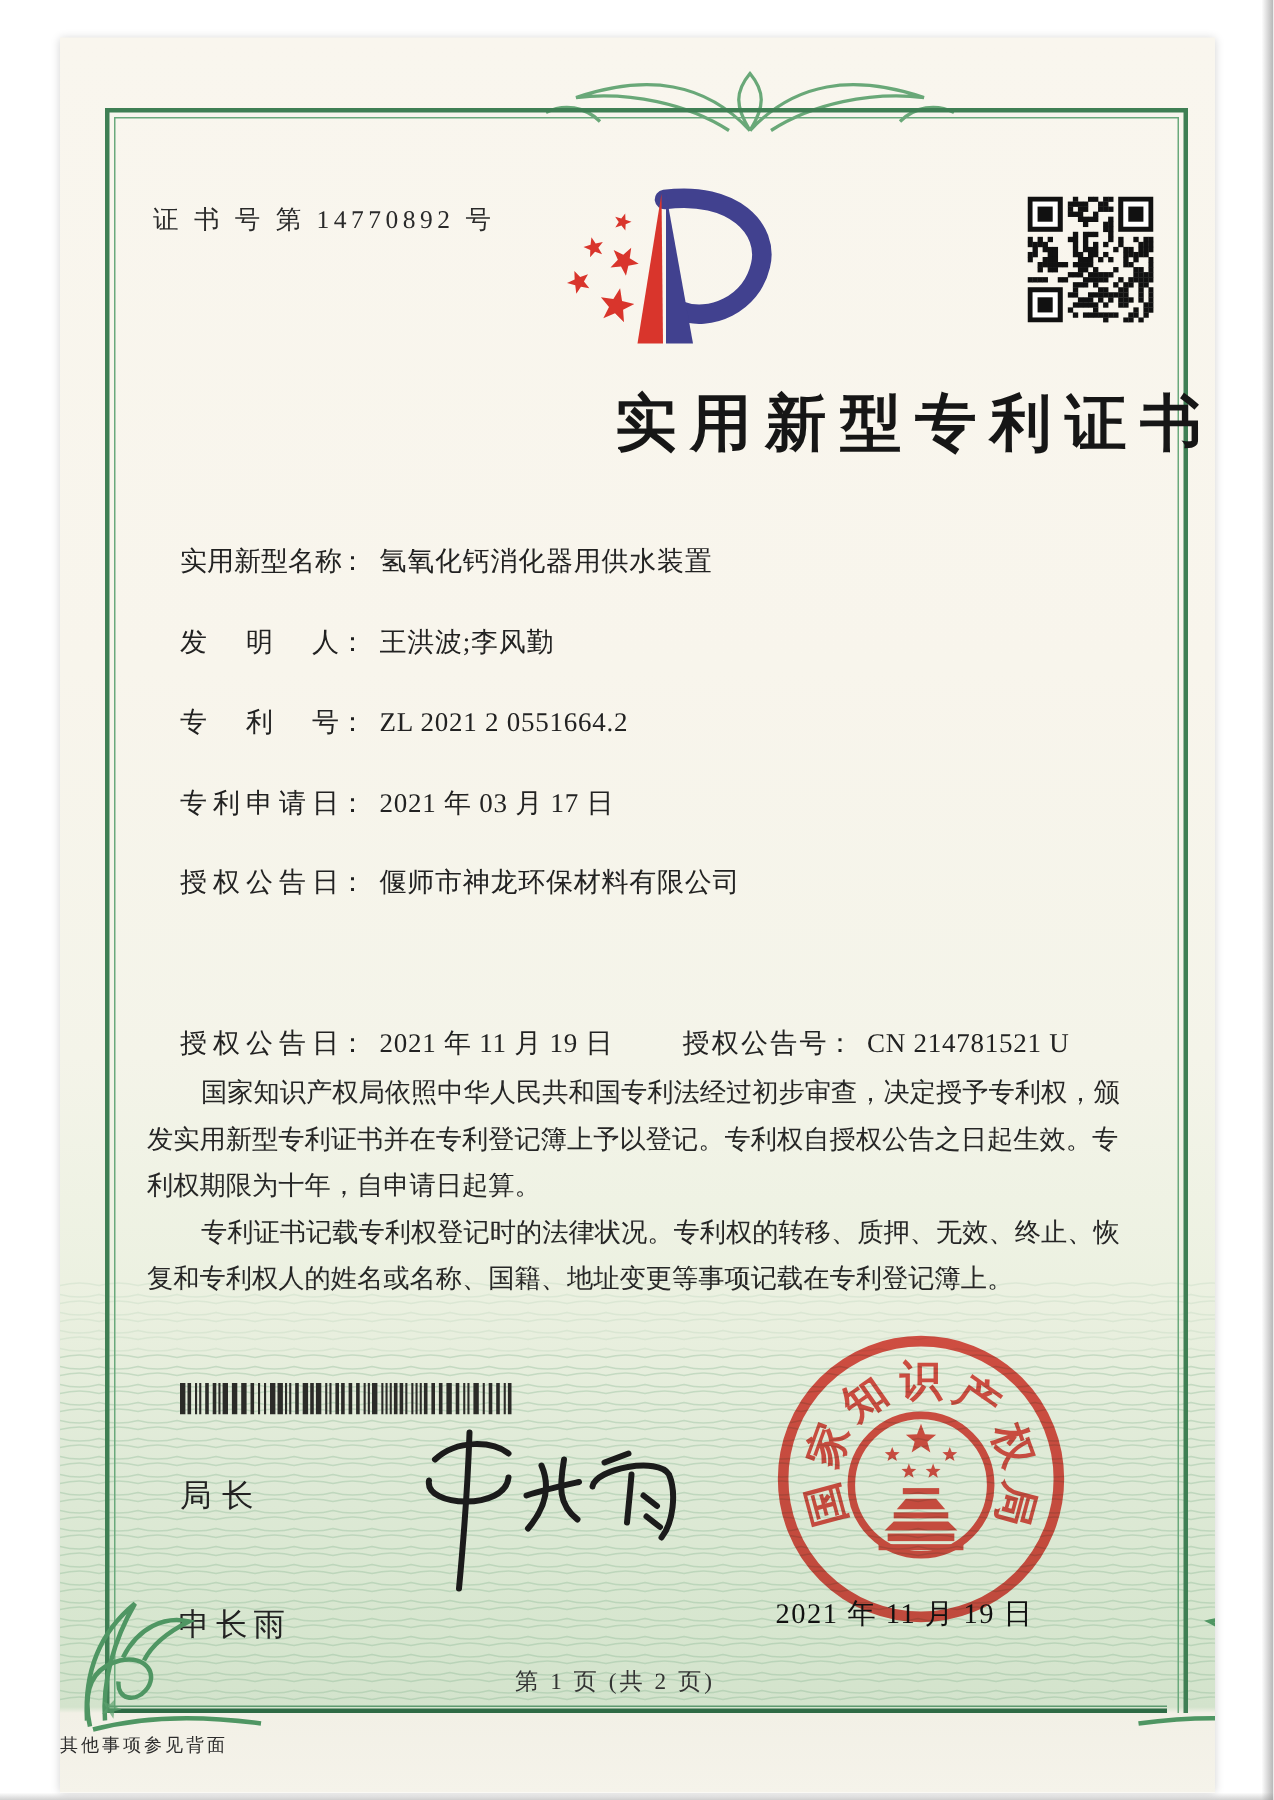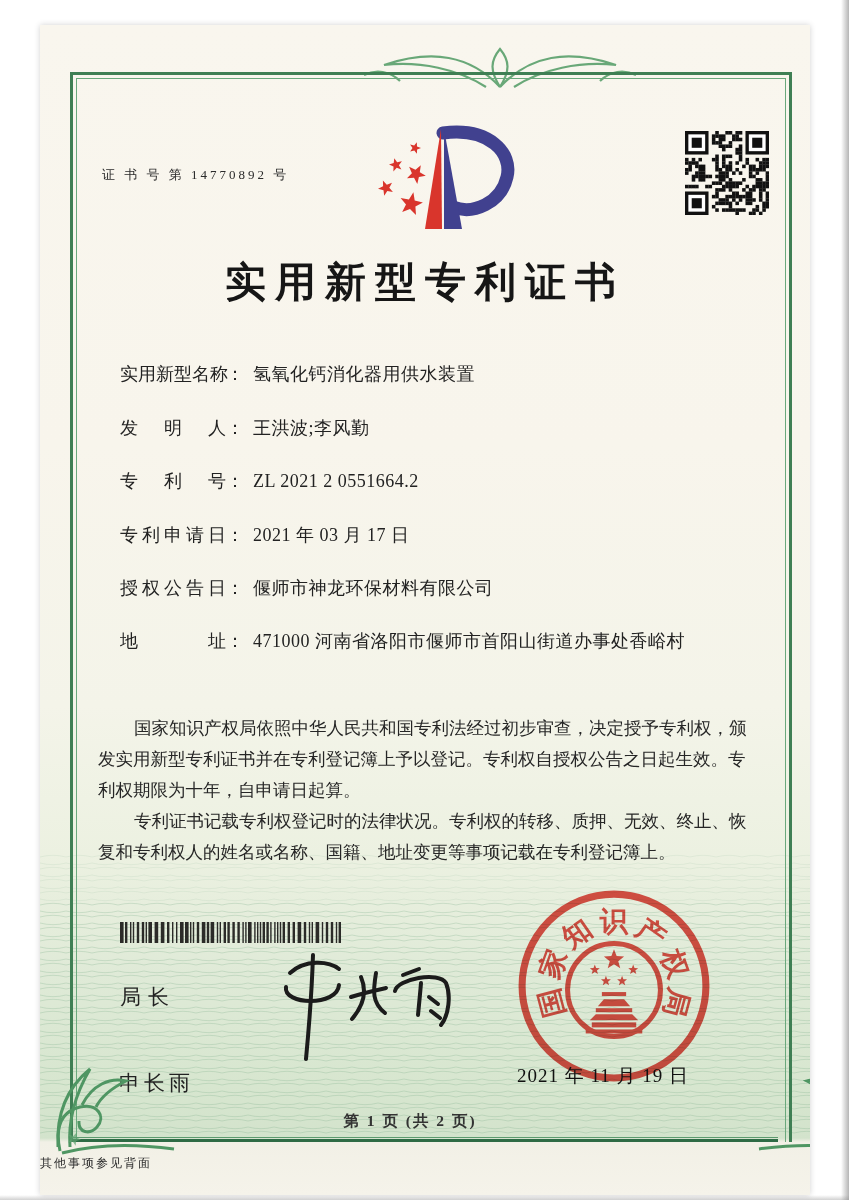--- a/index.html
+++ b/index.html
@@ -21,26 +21,26 @@
       #dfead7 950px,#d7e6cf 1060px,#d3e3cc 1113px,
       #f2f0e6 1117px,#f5f3ea 1170px);
     box-shadow:0 0 6px rgba(0,0,0,.18);
   }
 
   .frame{position:absolute;left:30px;top:47px;width:716px;height:1067px;
     border:3px solid #3f7f54;border-bottom:none;}
   .frame-inner{position:absolute;left:3px;top:3px;right:3px;bottom:0;
     border:1px solid #6aa97c;border-bottom:none;}
 
-  .cert-no{position:absolute;left:62px;top:110px;font-size:13px;letter-spacing:3px;color:#2a2a2a;margin-top:31px;}
+  .cert-no{position:absolute;left:62px;top:110px;font-size:17px;letter-spacing:3px;color:#2a2a2a;}
 
   .logo{position:absolute;left:323px;top:100px;width:160px;height:120px;}
   .qr{position:absolute;left:645px;top:106px;width:84px;height:84px;}
 
-  .title{position:absolute;left:0;top:230px;width:770px;text-align:center;
+  .title{position:absolute;left:0;top:230px;width:770px;text-align:right;
     font-size:41px;font-weight:600;letter-spacing:9px;color:#161616;}
 
   .row{position:absolute;left:80px;width:660px;font-size:18px;color:#222;white-space:nowrap;}
   .flabel{display:inline-block;width:106px;text-align:justify;text-align-last:justify;vertical-align:bottom;}
   .fvalue{margin-left:9px;letter-spacing:.5px;}
   .pair2{position:absolute;left:335px;top:0;}
   .pair2 .flabel{width:96px;}
 
   .paras{position:absolute;left:58px;top:688px;width:658px;font-size:17.5px;
     line-height:31px;color:#262626;}
@@ -51,21 +51,21 @@
   .director-title{position:absolute;left:80px;top:958px;font-size:21px;letter-spacing:7px;color:#222;}
   .director-name{position:absolute;left:79px;top:1000px;font-size:21px;letter-spacing:4px;color:#222;margin-top:44px;}
   .signature{position:absolute;left:205px;top:918px;width:235px;height:140px;}
 
   .seal{position:absolute;left:473px;top:860px;width:202px;height:202px;
     opacity:.88;mix-blend-mode:multiply;}
   .seal-date{position:absolute;left:477px;top:1038px;font-size:19px;color:#111;
     letter-spacing:1px;z-index:5;}
 
   .page-no{position:absolute;left:0;top:1086px;width:740px;text-align:center;
-    font-size:15.5px;letter-spacing:2px;color:#333;font-weight:bold;}
+    font-size:15.5px;letter-spacing:2px;color:#333;}
   .bottom-rule{position:absolute;left:32px;top:1112px;width:706px;height:5px;}
   .bottom-rule .thin{position:absolute;left:0;top:0;width:100%;height:1px;background:#5d9a6f;}
   .bottom-rule .thick{position:absolute;left:0;top:2px;width:100%;height:3px;background:#2e6b45;}
   .back-note{position:absolute;left:0;top:1130px;width:770px;
     font-size:12px;letter-spacing:2px;color:#2c2c2c;}
 
   .waves{position:absolute;left:0;top:0;width:770px;height:1170px;pointer-events:none;}
   .flourish-top{position:absolute;left:300px;top:16px;width:320px;height:48px;}
   .flourish-bl{position:absolute;left:12px;top:1016px;width:125px;height:116px;}
   .flourish-br{position:absolute;left:716px;top:1016px;width:125px;height:116px;transform:scaleX(-1);}
@@ -391,22 +391,25 @@
   </div>
   <div class="row" style="top:444px">
     <span class="flabel">专利号</span><span>：</span><span class="fvalue">ZL 2021 2 0551664.2</span>
   </div>
   <div class="row" style="top:498px">
     <span class="flabel">专利申请日</span><span>：</span><span class="fvalue">2021 年 03 月 17 日</span>
   </div>
   <div class="row" style="top:551px">
     <span class="flabel">授权公告日</span><span>：</span><span class="fvalue">偃师市神龙环保材料有限公司</span>
   </div>
-  <div class="row" style="top:604px">
-    <span class="flabel">地址</span><span>：</span><span class="fvalue">471000 河南省洛阳市偃师市首阳山街道办事处香峪村</span>
+  <div class="row" style="top:658px">
+    <span class="flabel">授权公告日</span><span>：</span><span class="fvalue">2021 年 11 月 19 日</span>
+    <span class="pair2">
+      <span class="flabel">授权公告号</span><span>：</span><span class="fvalue">CN 214781521 U</span>
+    </span>
   </div>
 
   <div class="paras">
     <p>国家知识产权局依照中华人民共和国专利法经过初步审查，决定授予专利权，颁发实用新型专利证书并在专利登记簿上予以登记。专利权自授权公告之日起生效。专利权期限为十年，自申请日起算。</p>
     <p>专利证书记载专利权登记时的法律状况。专利权的转移、质押、无效、终止、恢复和专利权人的姓名或名称、国籍、地址变更等事项记载在专利登记簿上。</p>
   </div>
 
   <svg class="barcode" id="barcode" viewBox="0 0 224 21">
       <rect x="0" y="0" width="3.6" height="21" fill="#2b2b28"></rect>
       <rect x="5" y="0" width="2.4" height="21" fill="#2b2b28"></rect>

